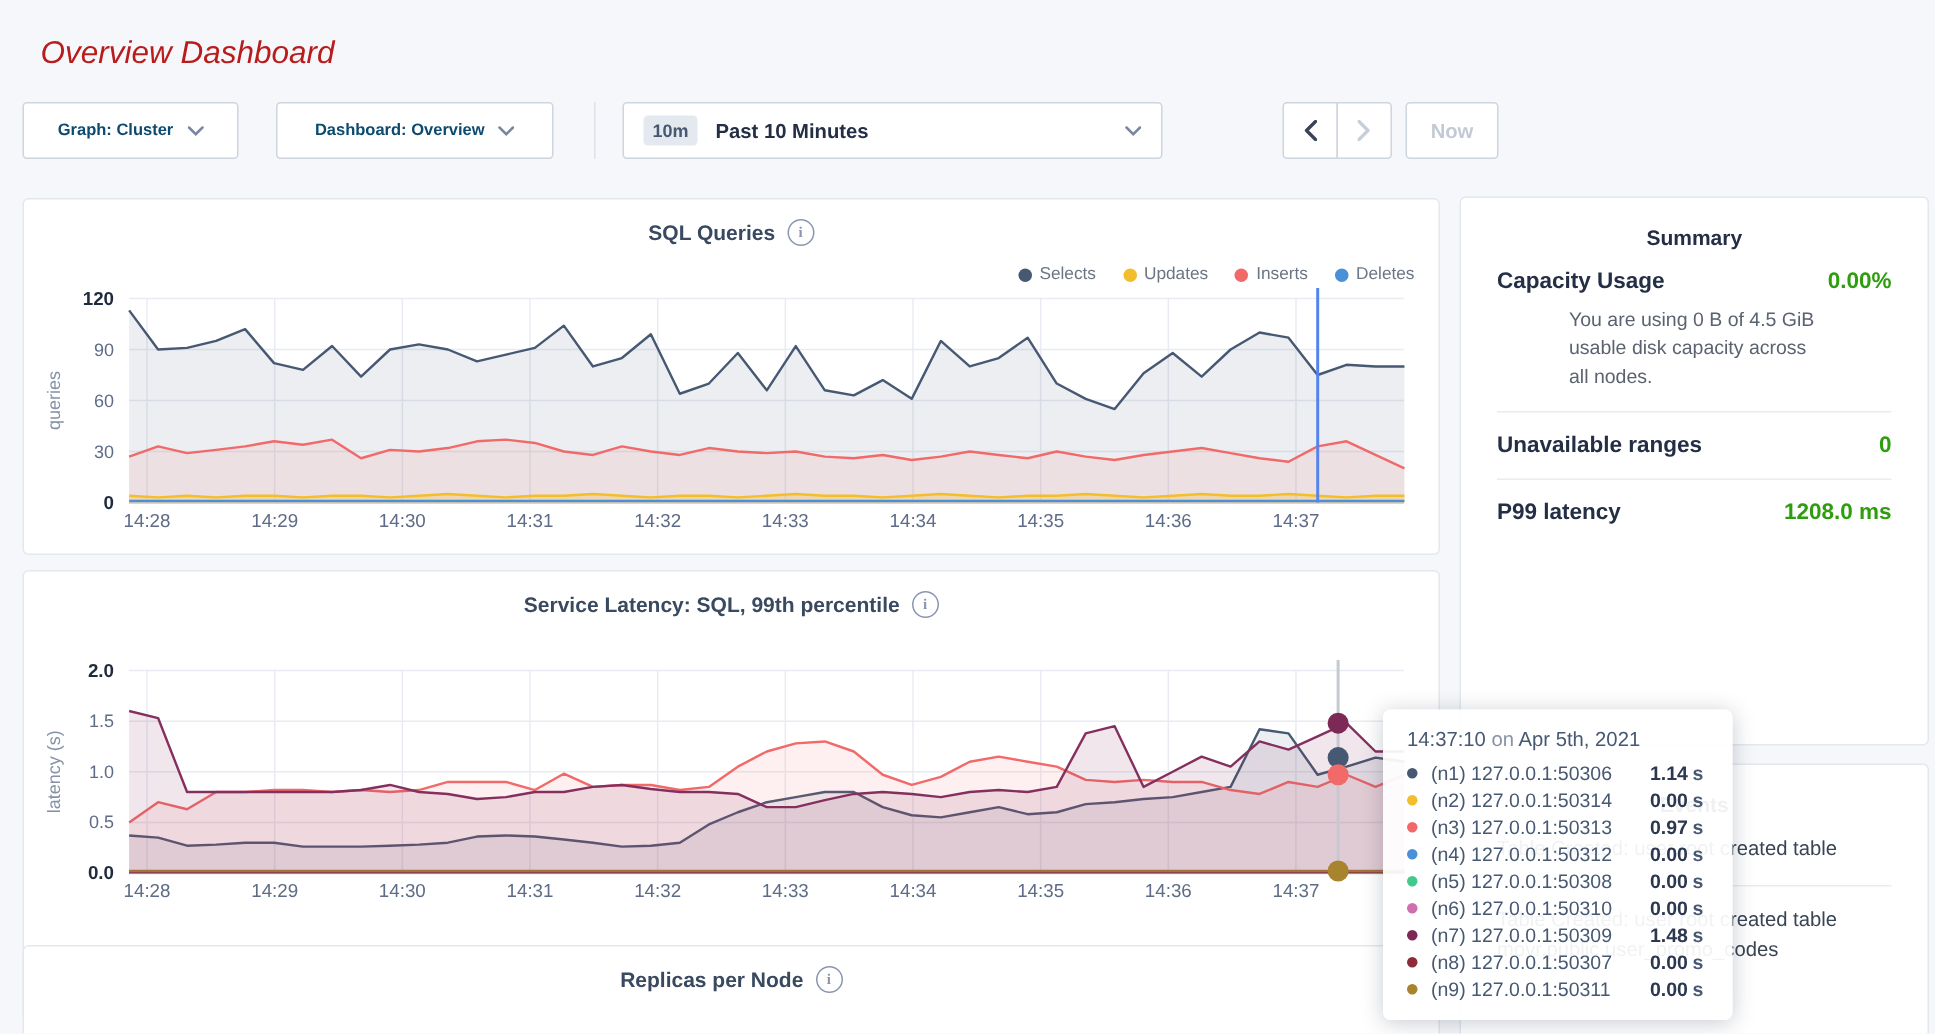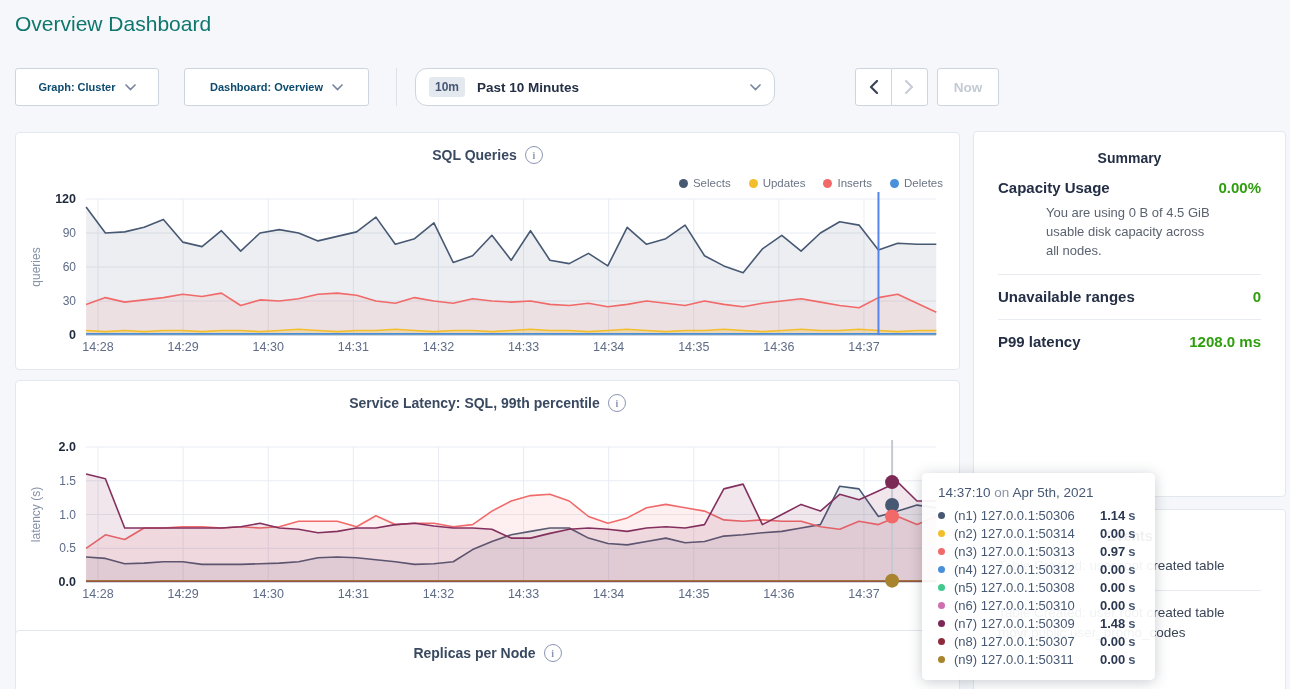--- a/index.html
+++ b/index.html
@@ -1,27 +1,27 @@
 <!DOCTYPE html>
 <html><head>
 <meta charset="utf-8">
 <style>
   html,body{margin:0;padding:0;background:#f5f7fa;}
   .stage{position:relative;width:1290px;height:689px;overflow:hidden;
          font-family:"Liberation Sans",sans-serif;color:#394455;}
-  .page-title{position:absolute;left:15px;top:12px;font-size:21px;font-weight:500;color:#0f766e;margin:0;}
+  .page-title{position:absolute;left:15px;top:12px;font-size:21px;font-weight:500;color:#b91c1c;margin:12px;font-style:italic;}
 
   
   .btn{box-sizing:border-box;position:absolute;top:68px;height:38px;background:#fff;
        border:1px solid #cdd5de;border-radius:3px;display:flex;align-items:center;cursor:pointer;}
   .dd{padding:0 14px;justify-content:center;gap:9px;}
   .dd .lbl{font-size:11px;font-weight:700;color:#0c4a6e;}
   .chev{width:11px;height:7px;}
   .vdivider{position:absolute;left:396px;top:68px;height:38px;width:1px;background:#dde2e9;}
-  .timepicker{left:415px;width:360px;padding:0 13px;border-radius:12px;}
+  .timepicker{left:415px;width:360px;padding:0 13px;}
   .tp-badge{background:#e4e9f0;border-radius:3px;padding:3px 6px;font-size:12px;font-weight:700;color:#475872;}
   .tp-label{margin-left:12px;font-size:13.5px;font-weight:700;color:#242f45;flex:1;text-align:left;}
   .pager-btn{width:37px;justify-content:center;}
   .now-btn{left:937px;width:62px;justify-content:center;font-size:13.5px;font-weight:700;color:#c3cad4;}
 
   
   .panel{box-sizing:border-box;position:absolute;background:#fff;border:1px solid #e3e8ee;border-radius:4px;}
   .chart-head{position:absolute;top:13px;left:0;right:0;display:flex;justify-content:center;align-items:center;gap:8px;}
   .chart-title{font-size:14px;font-weight:700;color:#394960;}
   .info-icon{width:16px;height:16px;border:1.3px solid #8a96b1;border-radius:50%;color:#8a96b1;

